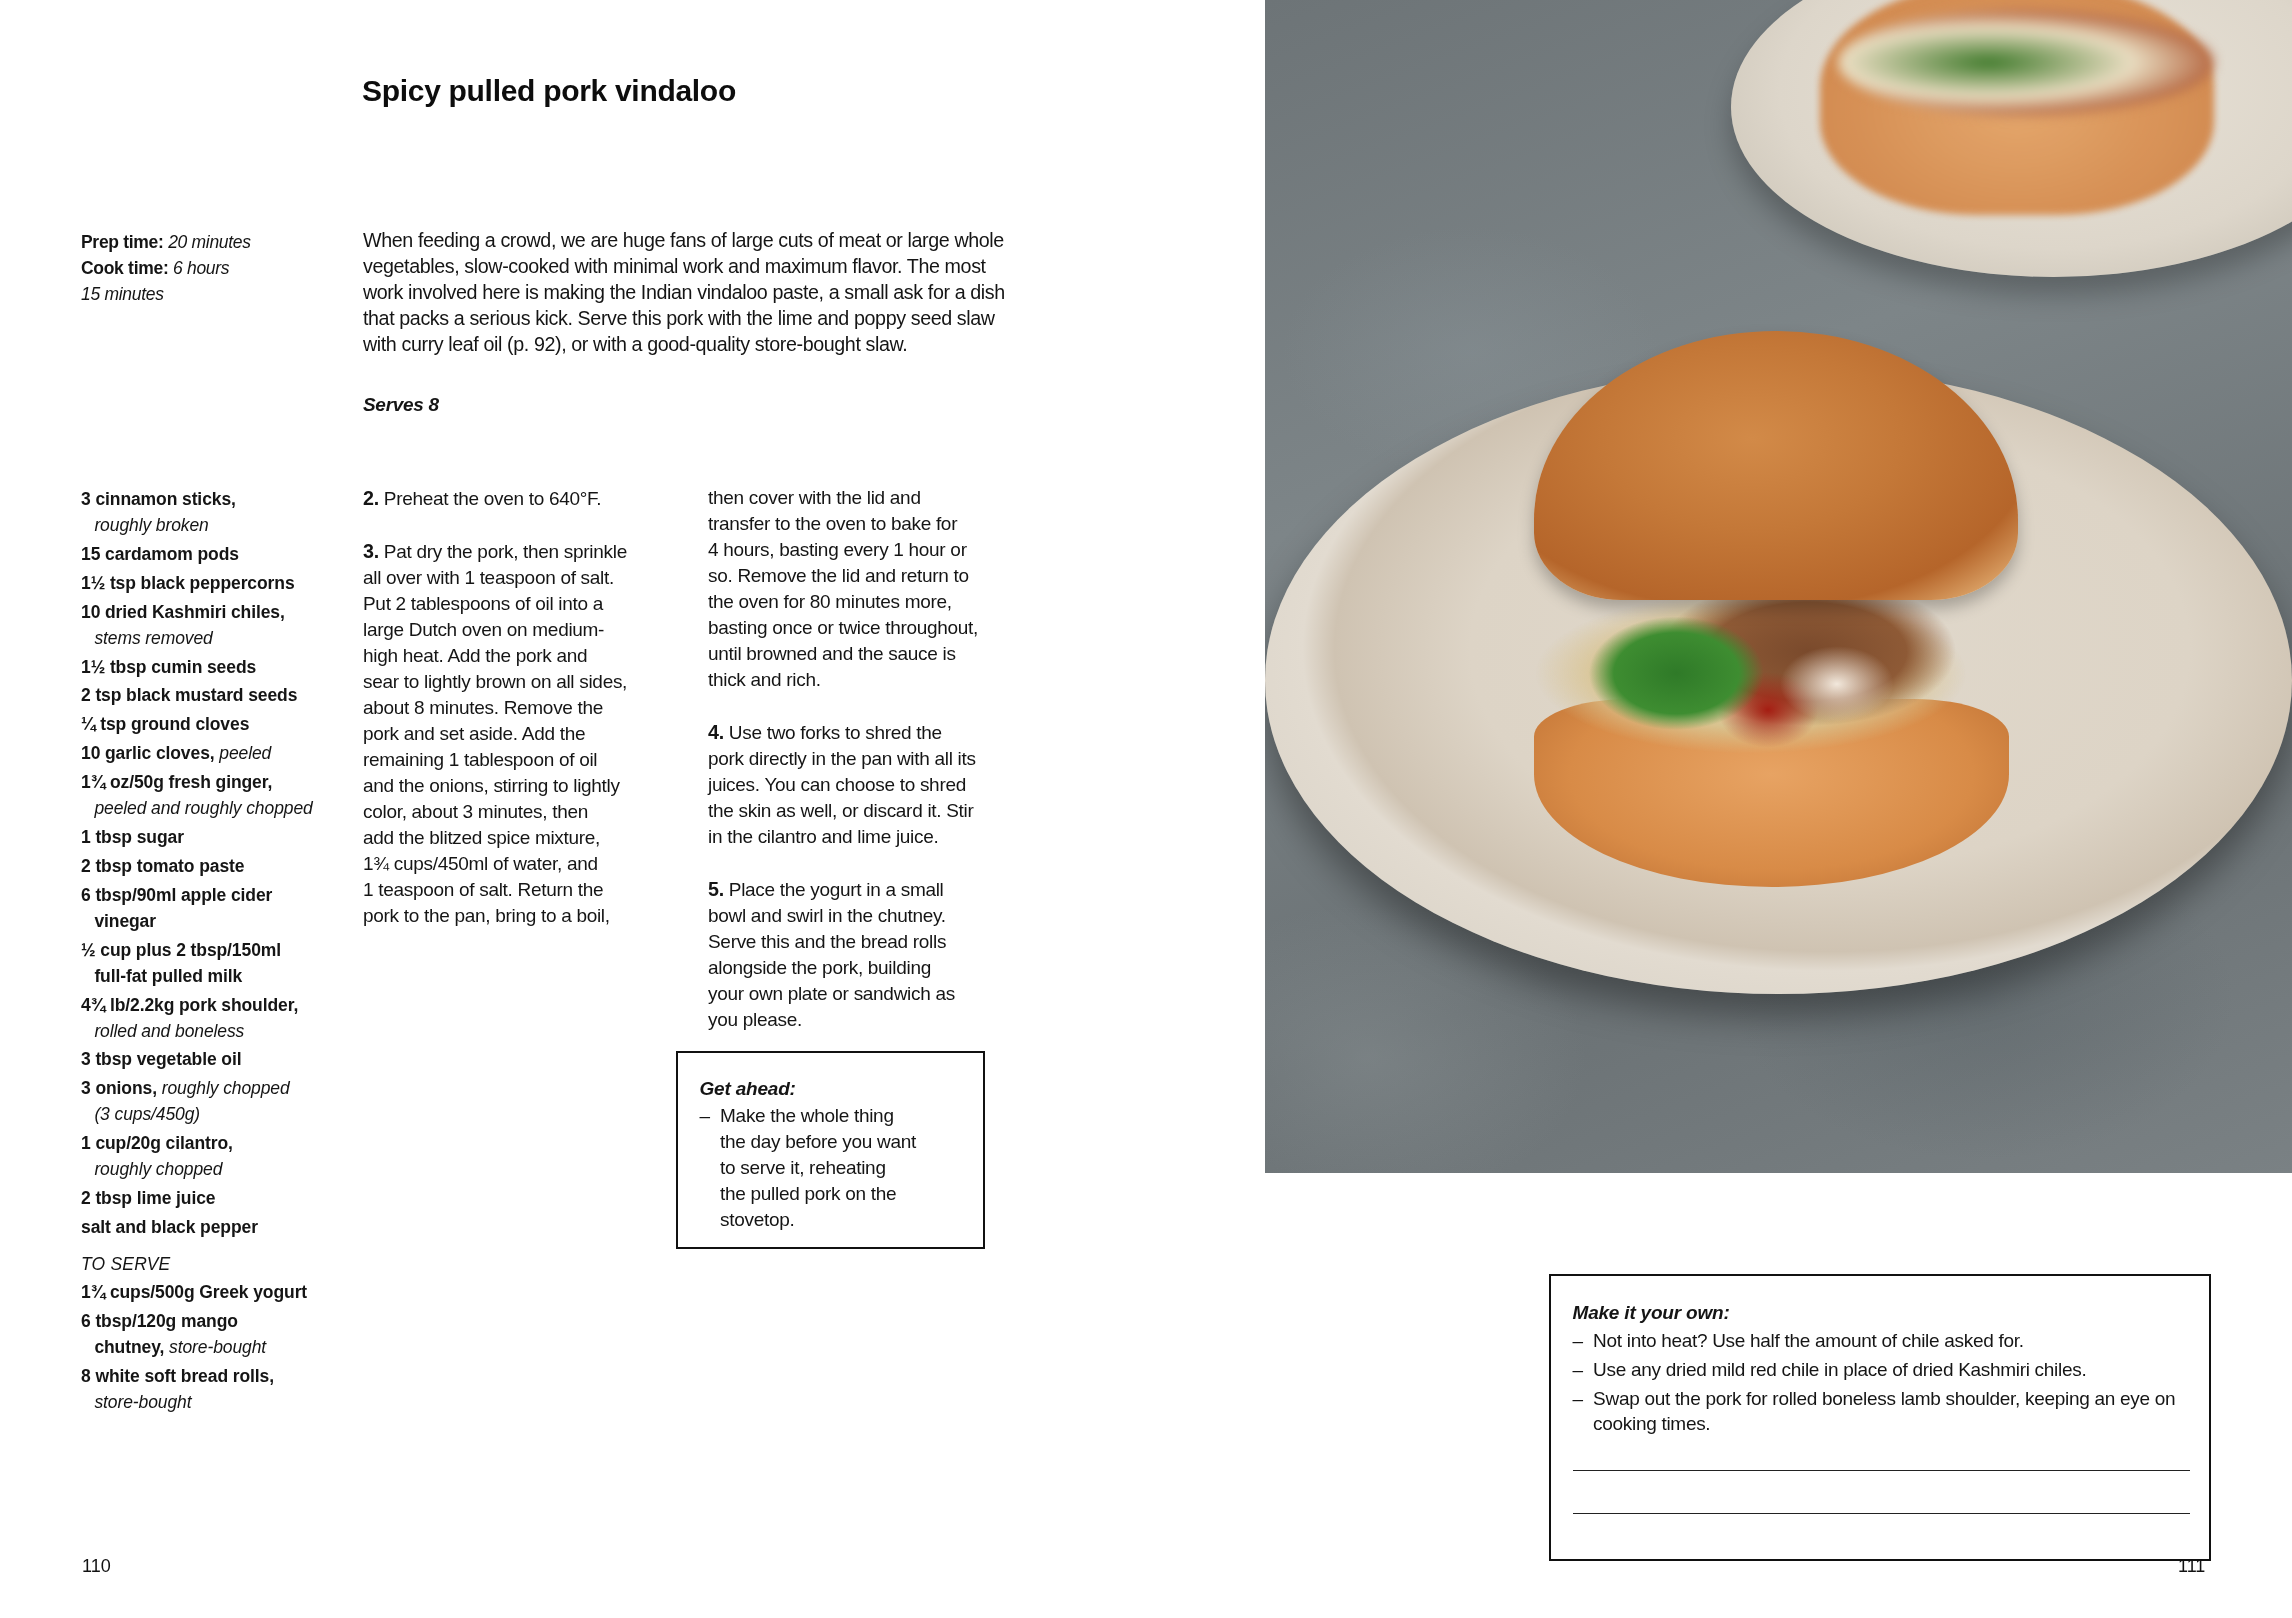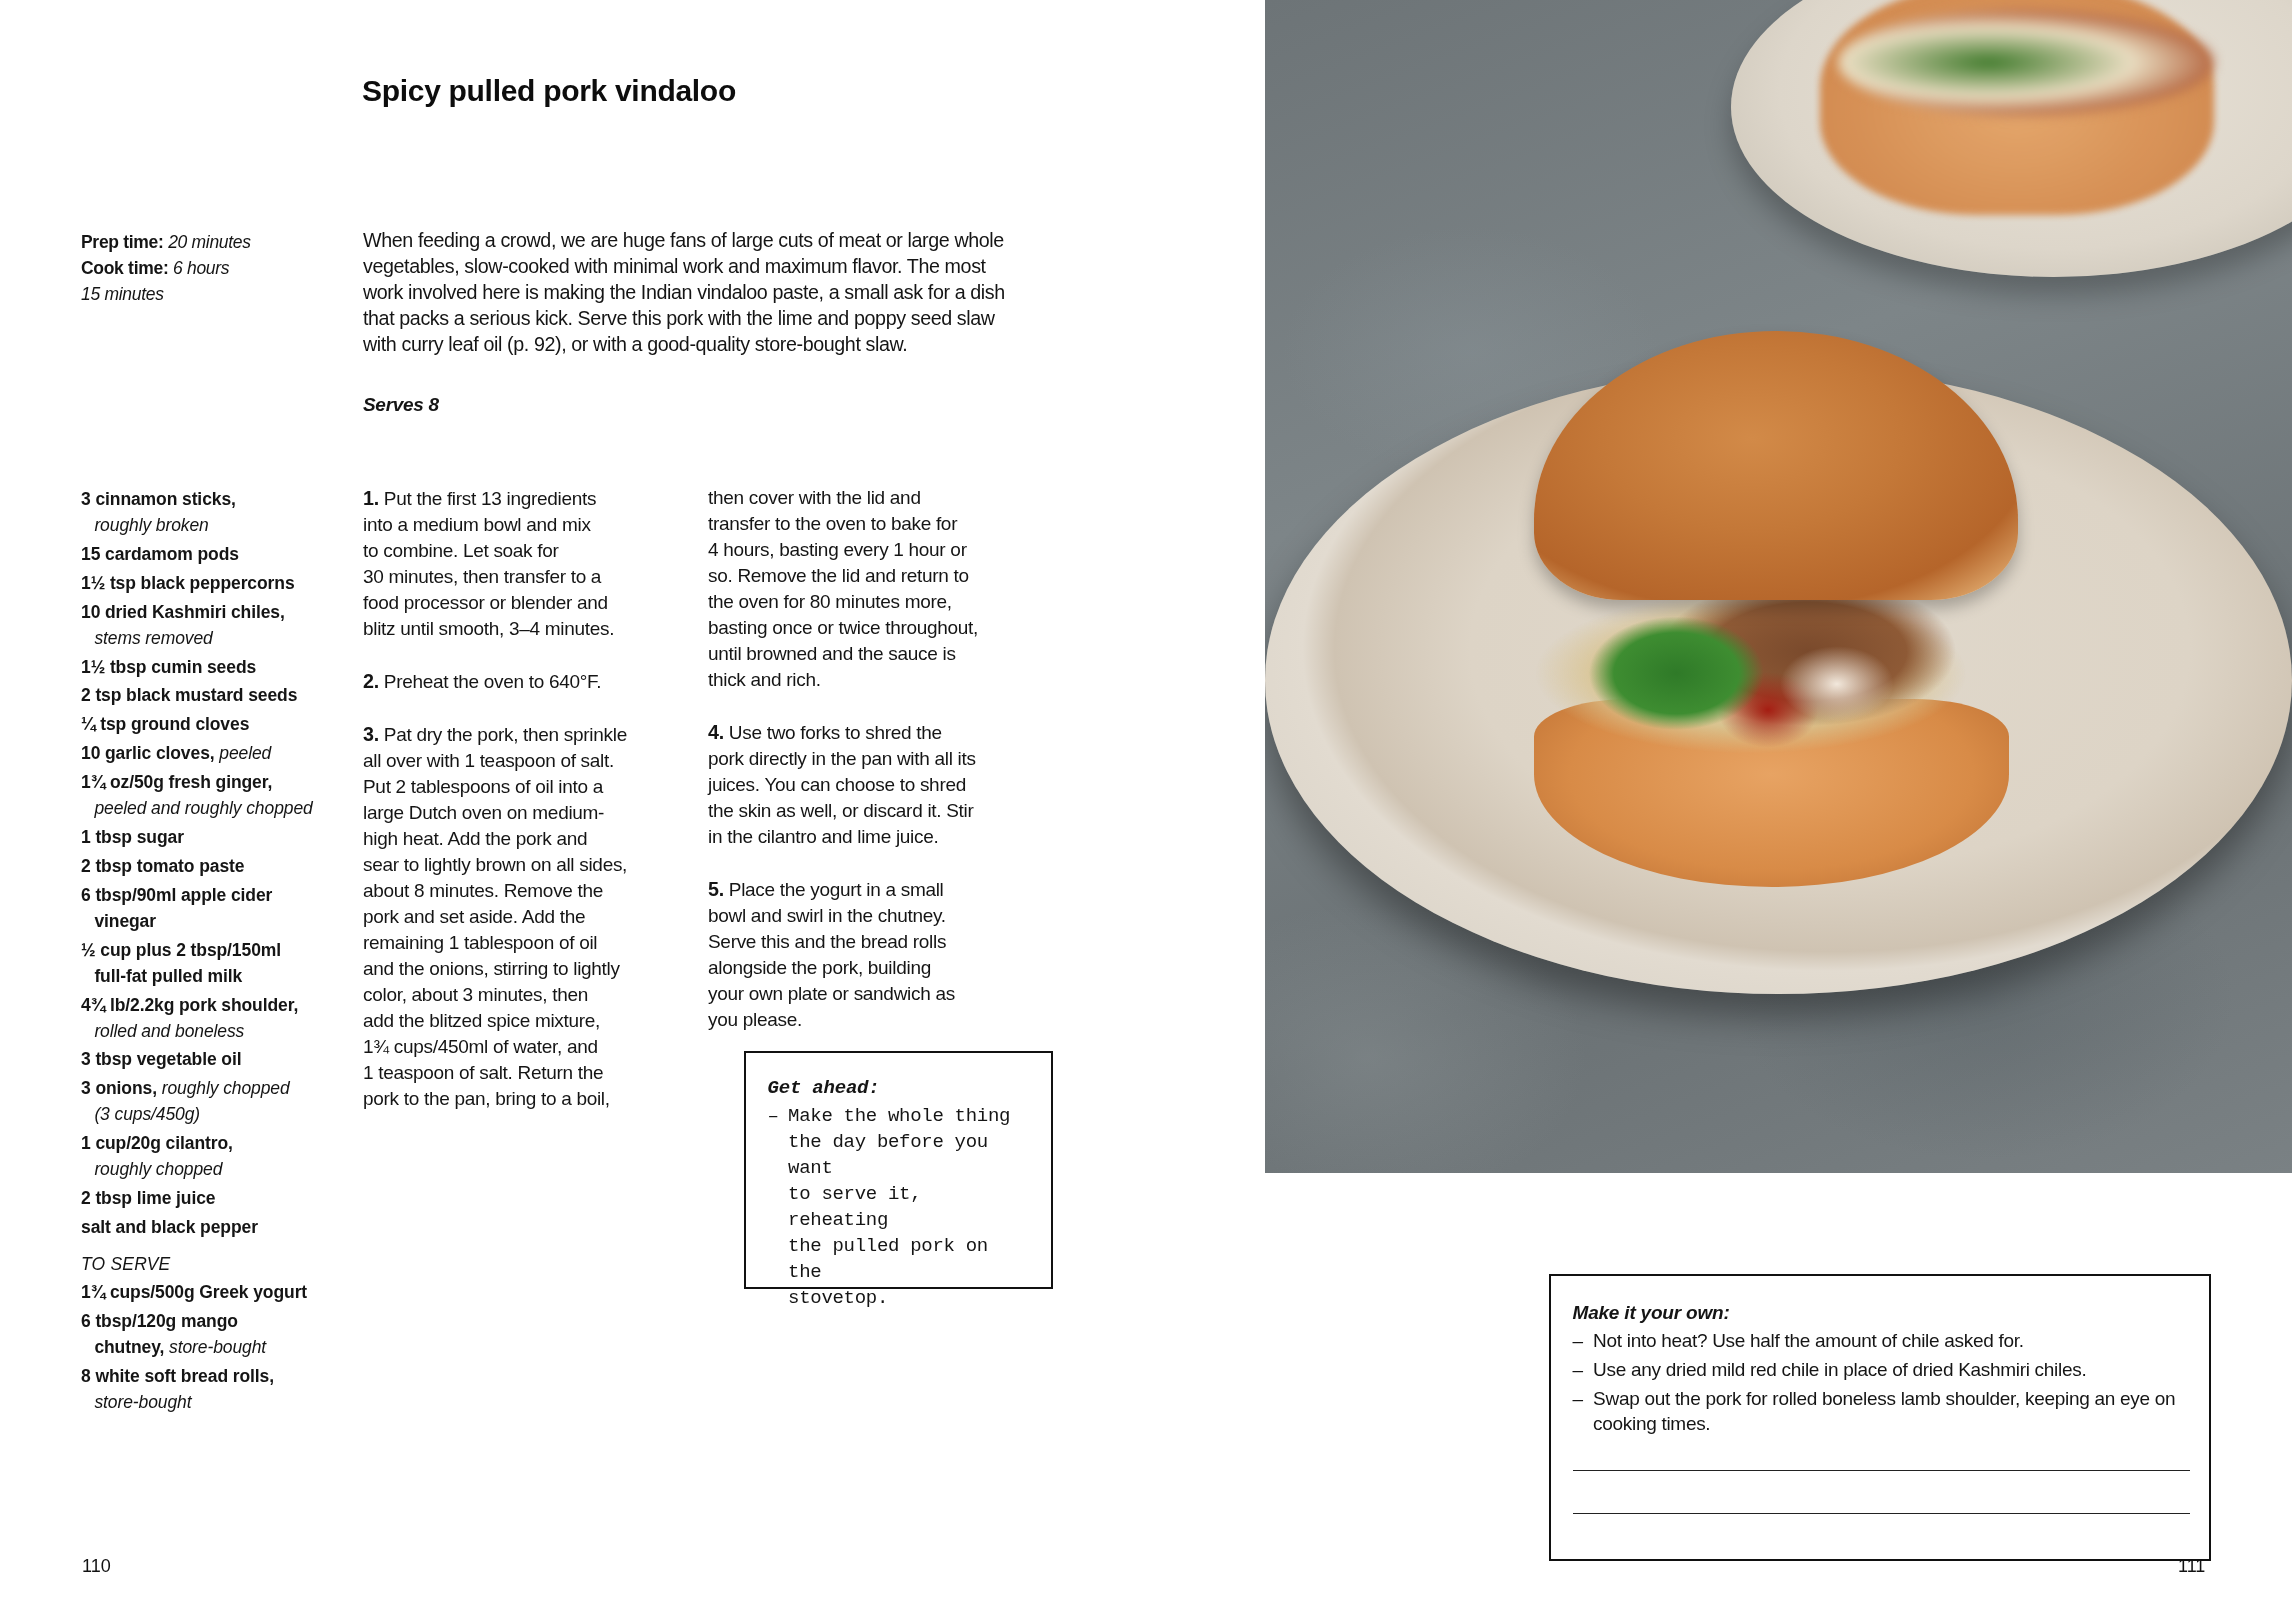--- a/index.html
+++ b/index.html
@@ -26,21 +26,21 @@
   .ing .sub.b { font-weight: bold; }
   .serve-head { font-style: italic; line-height: 26px; margin: 10.7px 0 2.7px 0; letter-spacing: 0.2px; }
 
   .method { font-size: 19px; line-height: 26px; letter-spacing: -0.3px; }
   .col1 { left: 363px; top: 485px; width: 322px; }
   .col2 { left: 708px; top: 485px; width: 331px; }
   .step { margin: 0 0 26px 0; white-space: pre-line; }
   .step .num { font-weight: bold; font-size: 19.7px; }
 
   .box { border: 2.7px solid #111; box-sizing: border-box; }
-  .get-ahead { left: 744px; top: 1051px; width: 309px; height: 238px; padding: 21.5px 19.7px 0 21.5px; font-family: Liberation Mono, monospace; }
+  .get-ahead { left: 676px; top: 1051px; width: 309px; height: 198px; padding: 21.5px 19.7px 0 21.5px; }
   .box-title { font-weight: bold; font-style: italic; font-size: 19px; line-height: 27px; margin-bottom: 1.8px; letter-spacing: -0.2px; }
   .bullets { list-style: none; margin: 0; padding: 0; font-size: 19px; line-height: 26px; letter-spacing: -0.3px; }
   .bullets li { position: relative; padding-left: 20.6px; }
   .bullets li .dash { position: absolute; left: 0; top: 0; }
   .get-ahead .bullets li { white-space: pre-line; }
 
   .photo {
     left: 1265px; top: 0; width: 1027px; height: 1173px; overflow: hidden;
     background:
       radial-gradient(ellipse 269px 179px at 20% 30%, rgba(140,150,155,0.35), transparent 70%),
@@ -135,26 +135,20 @@
     </div>
   <div class="serve-head">TO SERVE</div>
   <div id="serve-list">
       <div class="ing"><span class="q">1¾ cups/500g Greek yogurt</span></div>
       <div class="ing"><span class="q">6 tbsp/120g mango</span><span class="sub"><span class="q">chutney,</span> <span class="n">store-bought</span></span></div>
       <div class="ing"><span class="q">8 white soft bread rolls,</span><span class="sub n">store-bought</span></div>
     </div>
 </div>
 
 <div class="abs method col1" id="method-col1">
-    <div class="step"><span class="num">1.</span><span> Put the first 13 ingredients
-into a medium bowl and mix
-to combine. Let soak for
-30 minutes, then transfer to a
-food processor or blender and
-blitz until smooth, 3–4 minutes.</span></div>
     <div class="step"><span class="num">2.</span><span> Preheat the oven to 640°F.</span></div>
     <div class="step"><span class="num">3.</span><span> Pat dry the pork, then sprinkle
 all over with 1 teaspoon of salt.
 Put 2 tablespoons of oil into a
 large Dutch oven on medium-
 high heat. Add the pork and
 sear to lightly brown on all sides,
 about 8 minutes. Remove the
 pork and set aside. Add the
 remaining 1 tablespoon of oil

